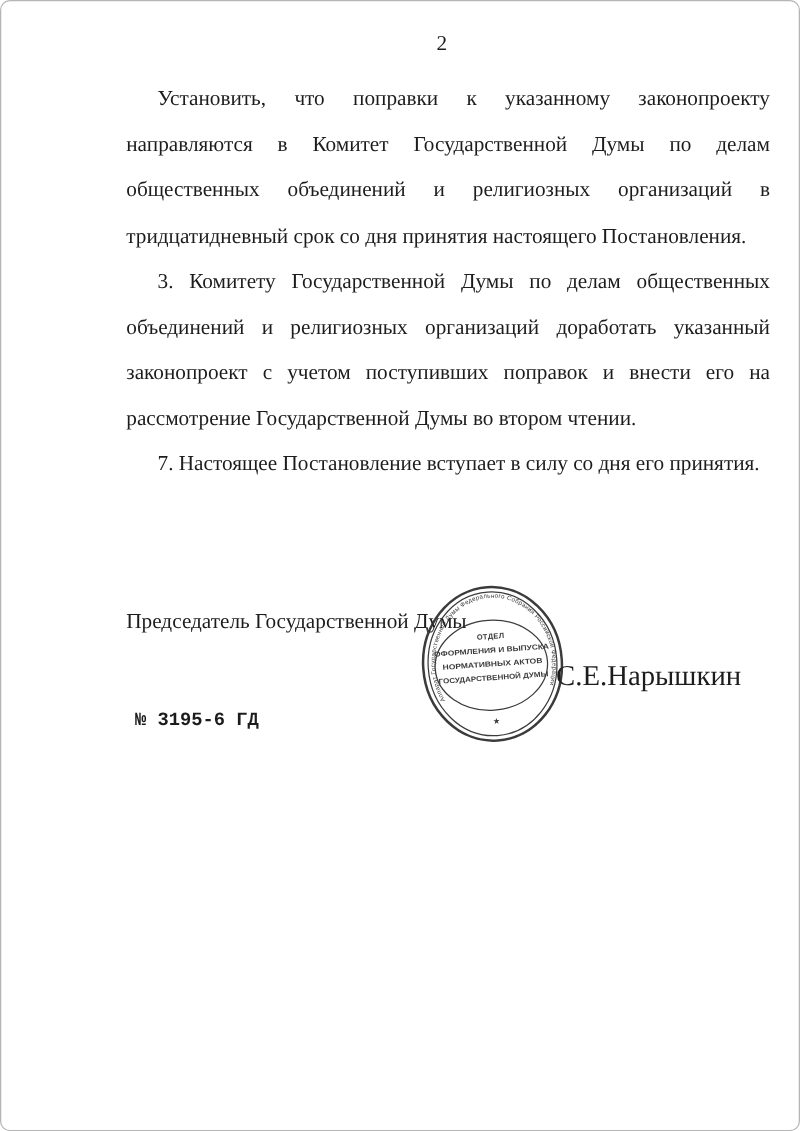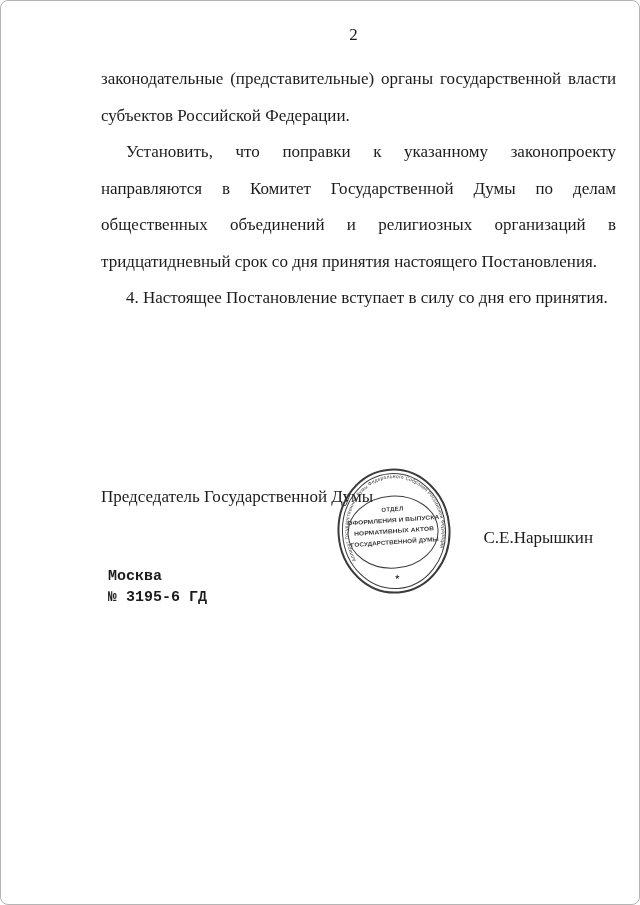--- a/index.html
+++ b/index.html
@@ -37,21 +37,21 @@
     top: 486px; left: 100px; width: 270px;
     font-size: 17px;
     line-height: 19.5px;
     text-align: center;
   }
   .sig-title div { white-space: nowrap; }
 
   .sig-name {
     position: absolute;
     top: 527px; right: 46px;
-    font-size: 17px;
+    font-size: 23px;
     white-space: nowrap;
     font-family: Liberation Serif, serif;
   }
 
   .stamp {
     position: absolute;
     left: 334px; top: 464px;
     width: 120px; height: 132px;
     color: var(--stamp-ink, #2b2b2b);
     transform: rotate(-4deg);
@@ -78,23 +78,23 @@
   }
 </style>
 </head>
 <body>
 
 <div class="page">
 
   <div class="page-number">2</div>
 
   <div class="body-text">
-    <p>законодательные (представительные) органы государственной власти субъектов Российской Федерации.</p>
     <p class="indent">Установить, что поправки к указанному законопроекту направляются в Комитет Государственной Думы по делам общественных объединений и религиозных организаций в тридцатидневный срок со дня принятия настоящего Постановления.</p>
-    <p class="indent">4. Настоящее Постановление вступает в силу со дня его принятия.</p>
+    <p class="indent">3. Комитету Государственной Думы по делам общественных объединений и религиозных организаций доработать указанный законопроект с учетом поступивших поправок и внести его на рассмотрение Государственной Думы во втором чтении.</p>
+    <p class="indent">7. Настоящее Постановление вступает в силу со дня его принятия.</p>
   </div>
 
   <div class="sig-title">
     <div>Председатель Государственной Думы</div>
   </div>
 
   <div class="sig-name">С.Е.Нарышкин</div>
 
   <div class="stamp">
     <svg viewBox="0 0 120 132" aria-hidden="true">
@@ -109,17 +109,16 @@
       </text>
       <text class="c1" x="59" y="46" text-anchor="middle">ОТДЕЛ</text>
       <text class="c2" x="59" y="57" text-anchor="middle" textLength="92" lengthAdjust="spacingAndGlyphs">ОФОРМЛЕНИЯ И ВЫПУСКА</text>
       <text class="c2" x="59" y="68" text-anchor="middle" textLength="80" lengthAdjust="spacingAndGlyphs">НОРМАТИВНЫХ АКТОВ</text>
       <text class="c2" x="59" y="79" text-anchor="middle" textLength="88" lengthAdjust="spacingAndGlyphs">ГОСУДАРСТВЕННОЙ ДУМЫ</text>
       <text class="star" x="59" y="114" text-anchor="middle">★</text>
     </svg>
   </div>
 
   <div class="footer">
-    <div>Москва</div>
     <div>№ 3195-6 ГД</div>
   </div>
 
 </div>
 
 </body></html>

